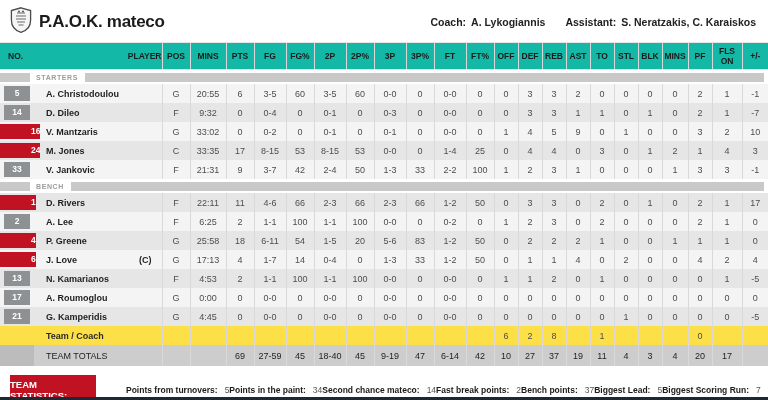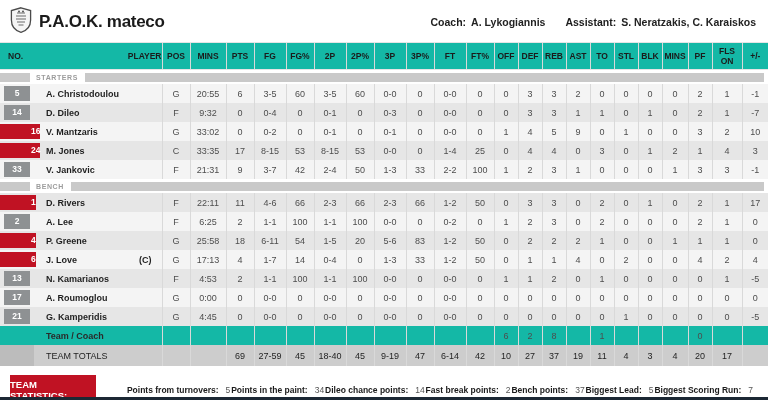--- a/index.html
+++ b/index.html
@@ -46,21 +46,21 @@
   .player-cell { display: flex; justify-content: space-between; align-items: center; padding: 0 10px 0 12px; }
   .pname { font-weight: bold; color: #1f1f1f; }
   .captain { font-weight: bold; color: #1f1f1f; }
 
   tr.section-row td { background: #fff; padding: 3px 0 2px 0; height: 14px; }
   .section-bar { display: flex; align-items: center; height: 9px; }
   .sb-left { width: 30px; height: 9px; background: #c9c9c9; flex: none; }
   .sb-label { font-size: 7px; font-weight: bold; color: #9c9c9c; letter-spacing: 0.6px; margin: 0 7px 0 6px; }
   .sb-right { flex: 1; height: 9px; background: #c9c9c9; margin-right: 4px; }
 
-  tr.teamcoach td { background: #14b8a6; }
+  tr.teamcoach td { background: #fde047; }
   .tc-label { text-align: left !important; padding-left: 12px !important; font-weight: bold; color: #2a2a2a; }
 
   tr.totals td { background: #cdcdcd; font-weight: normal; color: #1f1f1f; height: 21px; }
   tr.totals td.no-cell { background: #bcbcbc; }
   .tname { text-align: left !important; padding-left: 12px !important; }
 
   
   .footer { display: flex; align-items: center; margin: 10px 0 0 10px; height: 27px; }
   .stats-label {
     background: #c01223; color: #fff; font-weight: bold; font-size: 9.5px;
@@ -588,21 +588,21 @@
           <td class="vl"></td>
         </tr>
       </tbody>
   </table>
 
   <div class="footer">
     <div class="stats-label">TEAM STATISTICS:</div>
     <div class="stats-list" id="stats-list">
         <span class="stat-item"><span class="sl">Points from turnovers:</span><span class="sv">5</span></span>
         <span class="stat-item"><span class="sl">Points in the paint:</span><span class="sv">34</span></span>
-        <span class="stat-item"><span class="sl">Dileo chance points:</span><span class="sv">14</span></span>
+        <span class="stat-item"><span class="sl">Second chance mateco:</span><span class="sv">14</span></span>
         <span class="stat-item"><span class="sl">Fast break points:</span><span class="sv">2</span></span>
         <span class="stat-item"><span class="sl">Bench points:</span><span class="sv">37</span></span>
         <span class="stat-item"><span class="sl">Biggest Lead:</span><span class="sv">5</span></span>
         <span class="stat-item"><span class="sl">Biggest Scoring Run:</span><span class="sv">7</span></span>
       </div>
   </div>
 
   <div class="bottom-strip"></div>
 </div>
 

